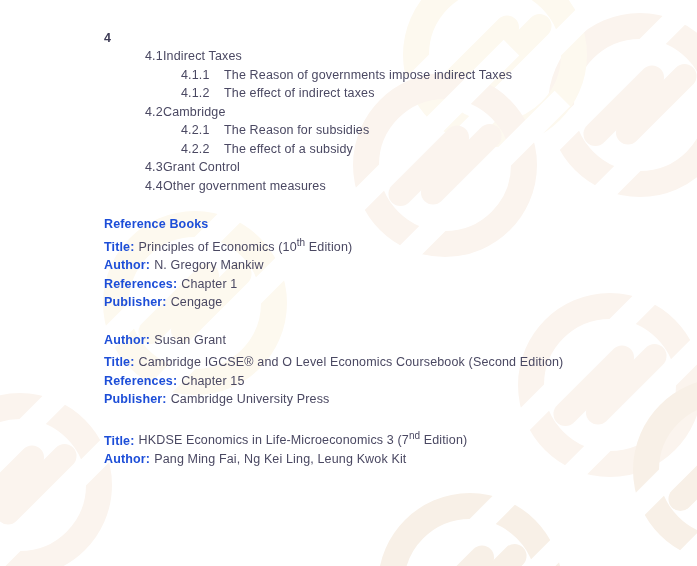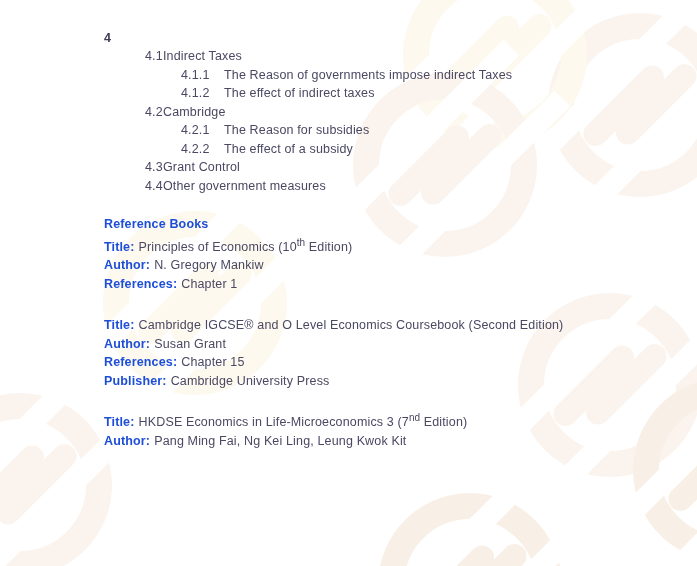--- a/index.html
+++ b/index.html
@@ -71,25 +71,26 @@
   <div class="row lvl2"><span class="num">4.3</span><span>Grant Control</span></div>
   <div class="row lvl2"><span class="num">4.4</span><span>Other government measures</span></div>
 
   <div class="refs">
     <div class="row lab">Reference Books</div>
 
     <div>
       <div class="row"><span class="lab">Title:</span><span>Principles of Economics (10</span><sup>th</sup><span> Edition)</span></div>
       <div class="row"><span class="lab">Author:</span><span>N. Gregory Mankiw</span></div>
       <div class="row"><span class="lab">References:</span><span>Chapter 1</span></div>
+      <div class="row"><span class="lab">Publisher:</span><span>Cengage</span></div>
     </div>
 
     <div class="book">
+      <div class="row"><span class="lab">Author:</span><span>Susan Grant</span></div>
       <div class="row"><span class="lab">Title:</span><span>Cambridge IGCSE® and O Level Economics Coursebook (Second Edition)</span><sup></sup><span></span></div>
-      <div class="row"><span class="lab">Author:</span><span>Susan Grant</span></div>
       <div class="row"><span class="lab">References:</span><span>Chapter 15</span></div>
       <div class="row"><span class="lab">Publisher:</span><span>Cambridge University Press</span></div>
     </div>
 
     <div class="book">
       <div class="row"><span class="lab">Title:</span><span>HKDSE Economics in Life-Microeconomics 3 (7</span><sup>nd</sup><span> Edition)</span></div>
       <div class="row"><span class="lab">Author:</span><span>Pang Ming Fai, Ng Kei Ling, Leung Kwok Kit</span></div>
     </div>
   </div>
 

